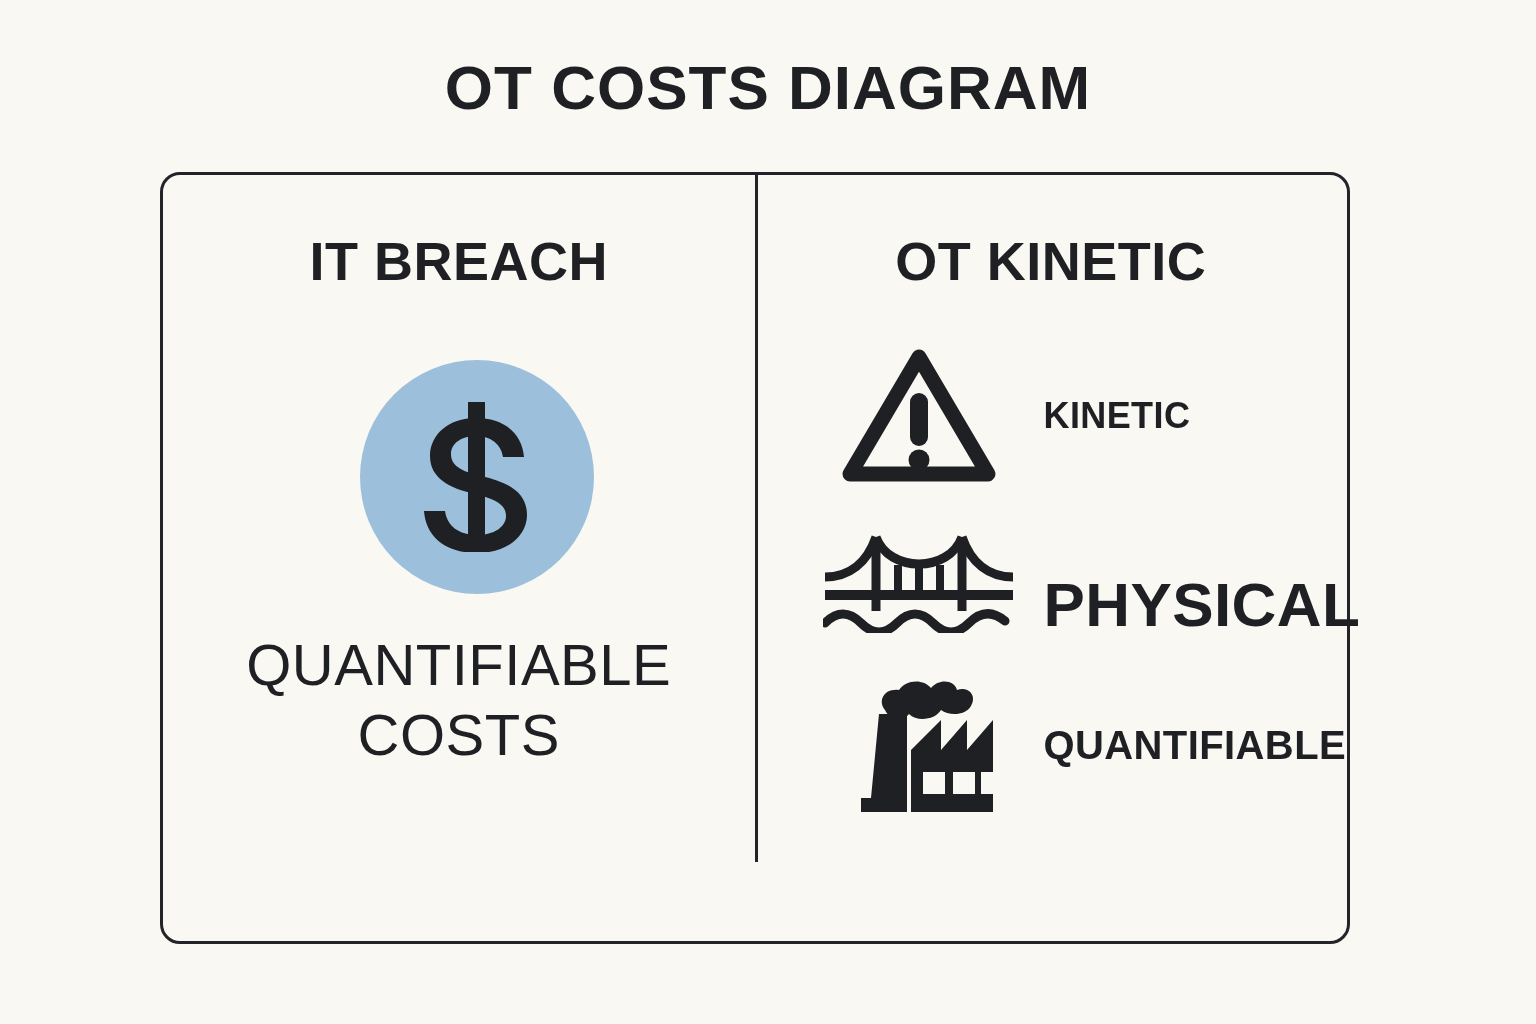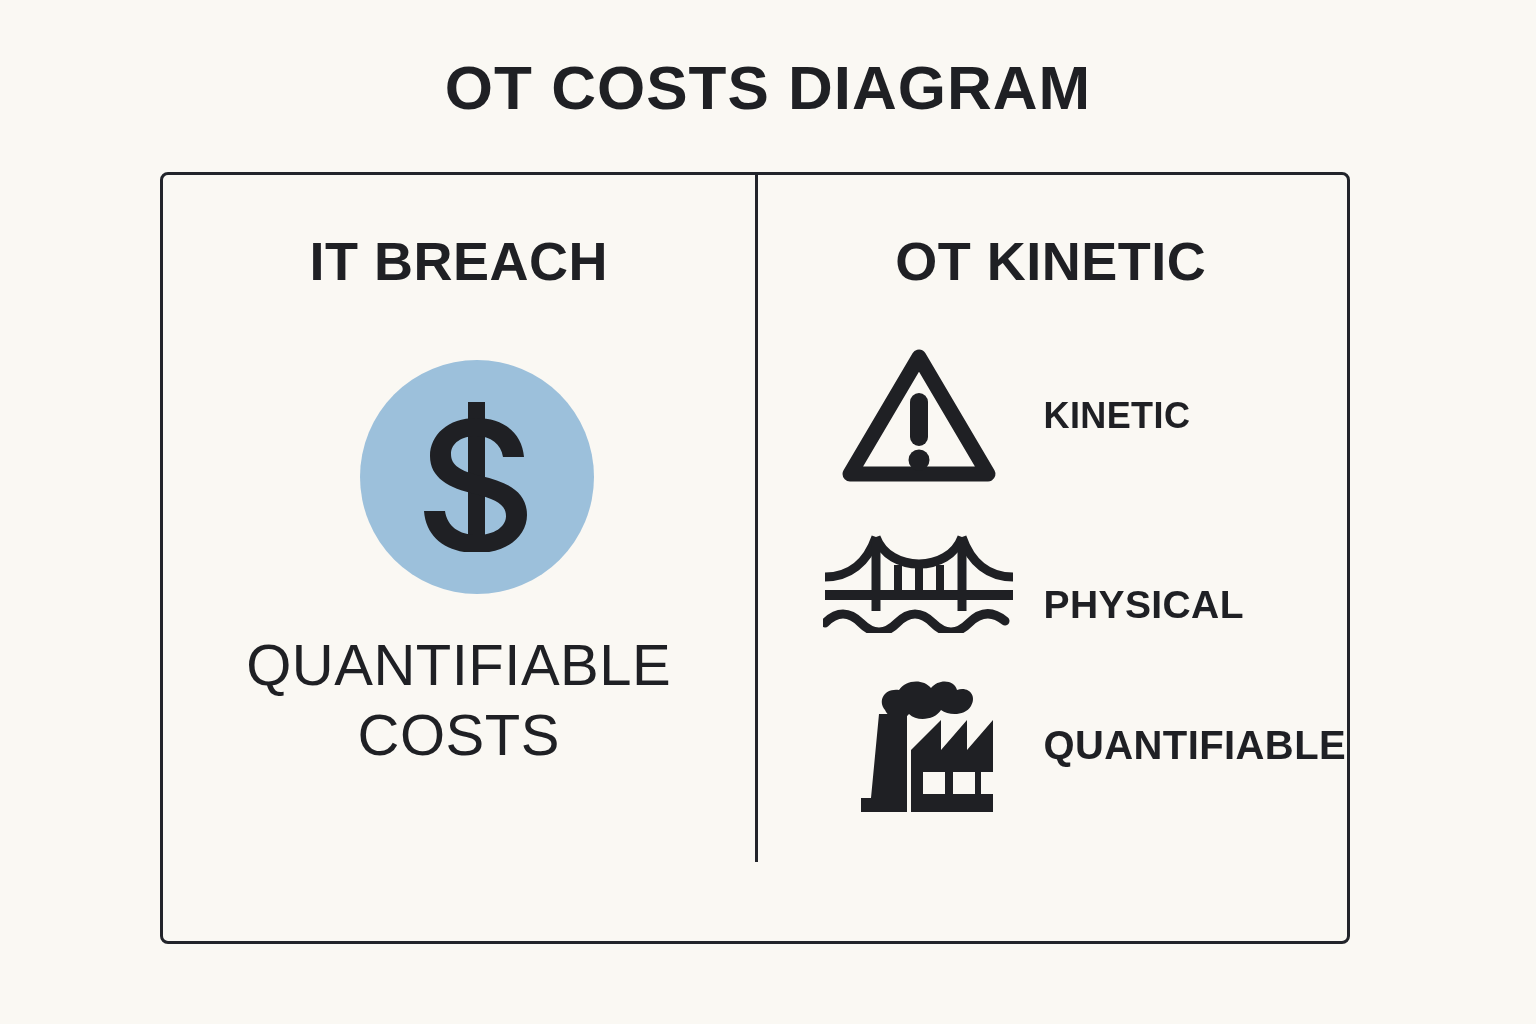--- a/index.html
+++ b/index.html
@@ -38,21 +38,21 @@
   }
 
   
   .card {
     position: absolute;
     left: 160px;
     top: 172px;
     width: 1190px;
     height: 772px;
     border: 3px solid #22242a;
-    border-radius: 8px;
+    border-radius: 20px;
     box-sizing: border-box;
     background: transparent;
     display: flex;
     justify-content: flex-end;
   }
 
   .divider {
     position: absolute;
     left: 592px;
     top: -3px;
@@ -142,21 +142,21 @@
   .icon-operational { width: 205px; height: 140px; }
 
   .risk-label {
     font-weight: 700;
     color: #1f2024;
     letter-spacing: 0.4px;
     white-space: nowrap;
     margin-left: 22px;
   }
   .label-kinetic     { font-size: 36px; line-height: 52px; }
-  .label-physical    { font-size: 39px; line-height: 56px; margin-top: 44px; }
+  .label-physical    { font-size: 62px; line-height: 56px; margin-top: 44px; }
   .label-operational { font-size: 40px; line-height: 46px; }
 </style>
 </head>
 <body>
 
 <div id="diagram-root">
 
   <div class="diagram-title">OT COSTS DIAGRAM</div>
 
   <div class="card">

